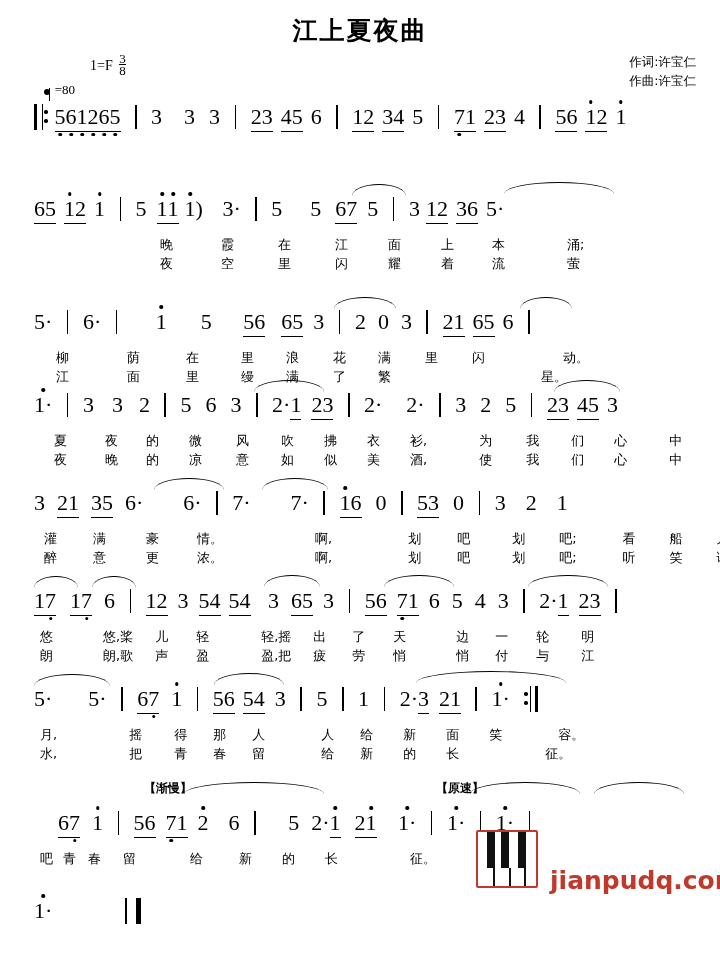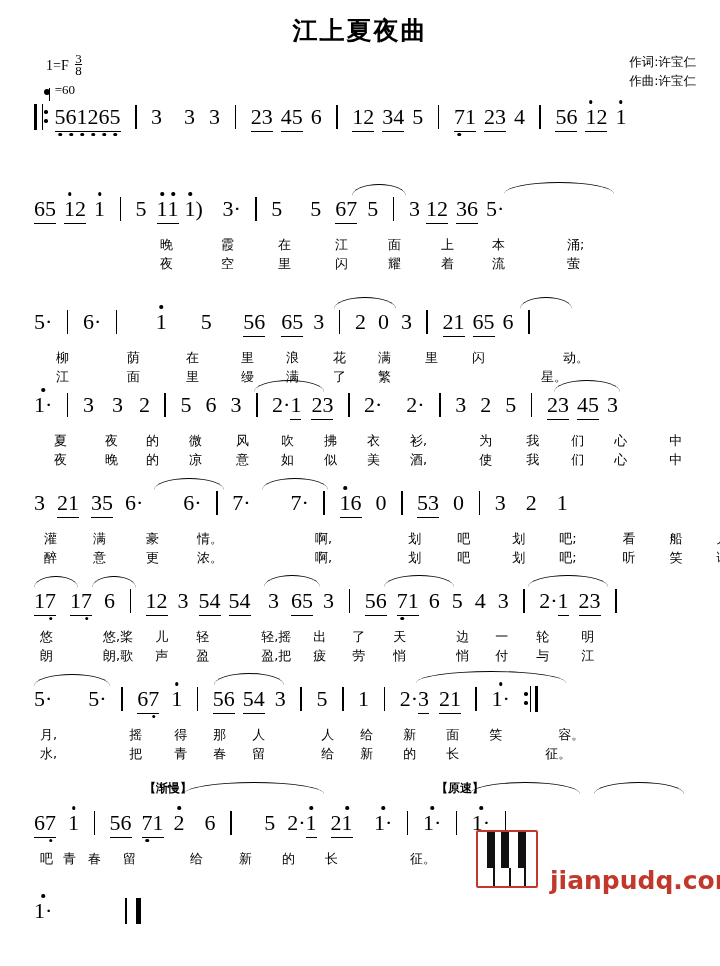--- a/index.html
+++ b/index.html
@@ -43,20 +43,21 @@
   }
   .keysig {
     position: absolute;
     left: 46px;
     top: 55px;
     font-size: 14px;
     font-family: "Liberation Serif", serif;
   }
   .keysig .kk {
     font-size: 14px;
+    margin-left: 44px;
   }
   .meter {
     display: inline-block;
     position: relative;
     top: -2px;
     margin-left: 3px;
     text-align: center;
     line-height: 11px;
     font-size: 13px;
     vertical-align: middle;
@@ -260,21 +261,21 @@
   <div class="keysig">
     <span class="kk">1=F</span>
     <span class="meter">
       <span class="num">3</span>
       <span class="den" style="border-top:1.4px solid #000;">8</span>
     </span>
   </div>
 
   <div class="tempo">
     <span class="notehead"></span><span class="stem"></span>
-    <span>=60</span>
+    <span>=80</span>
   </div>
 
   <div class="system" style="top:104px;">
     <div class="mrow">
       <span class="repeat-start"></span><span class="rdots"><span></span><span></span></span>
       <span class="note u1 octave-lo">5</span><span class="note u1 octave-lo">6</span><span class="note u1 octave-lo">1</span><span class="note u1 octave-lo">2</span><span class="note u1 octave-lo">6</span><span class="note u1 octave-lo">5</span>
       <span class="bar"></span>
       <span class="note">3</span><span style="display:inline-block;width:22px;"></span><span class="note">3</span><span style="display:inline-block;width:14px;"></span><span class="note">3</span>
       <span class="bar"></span>
       <span class="note u1">2</span><span class="note u1">3</span><span style="display:inline-block;width:8px;"></span><span class="note u1">4</span><span class="note u1">5</span><span style="display:inline-block;width:8px;"></span><span class="note">6</span>
@@ -429,21 +430,21 @@
       <span style="display:inline-block;width:6px;"></span>月,<span style="display:inline-block;width:72px;"></span>摇<span style="display:inline-block;width:32px;"></span>得<span style="display:inline-block;width:26px;"></span>那<span style="display:inline-block;width:26px;"></span>人<span style="display:inline-block;width:56px;"></span>人<span style="display:inline-block;width:26px;"></span>给<span style="display:inline-block;width:30px;"></span>新<span style="display:inline-block;width:30px;"></span>面<span style="display:inline-block;width:30px;"></span>笑<span style="display:inline-block;width:56px;"></span>容。
     </div>
     <div class="lyr">
       <span style="display:inline-block;width:6px;"></span>水,<span style="display:inline-block;width:72px;"></span>把<span style="display:inline-block;width:32px;"></span>青<span style="display:inline-block;width:26px;"></span>春<span style="display:inline-block;width:26px;"></span>留<span style="display:inline-block;width:56px;"></span>给<span style="display:inline-block;width:26px;"></span>新<span style="display:inline-block;width:30px;"></span>的<span style="display:inline-block;width:30px;"></span>长<span style="display:inline-block;width:86px;"></span>征。
     </div>
   </div>
 
   <div class="system" style="top:796px;">
     <div class="tag" style="left:110px;top:-16px;">【渐慢】</div>
     <div class="tag" style="left:402px;top:-16px;">【原速】</div>
-    <div class="mrow" style="margin-top:14px;">
+    <div class="mrow" style="margin-top:14px;margin-left:24px;">
       <span class="slur" style="left:150px;top:-14px;width:140px;"></span>
       <span class="slur" style="left:436px;top:-14px;width:110px;"></span>
       <span class="slur" style="left:560px;top:-14px;width:90px;"></span>
       <span class="note u1">6</span><span class="note u1 octave-lo">7</span><span style="display:inline-block;width:12px;"></span><span class="note octave-hi">1</span>
       <span class="bar"></span>
       <span class="note u1">5</span><span class="note u1">6</span><span style="display:inline-block;width:10px;"></span><span class="note u1 octave-lo">7</span><span class="note u1">1</span><span style="display:inline-block;width:10px;"></span><span class="note octave-hi">2</span><span style="display:inline-block;width:20px;"></span><span class="note">6</span>
       <span class="bar"></span>
       <span class="note" style="margin-left:18px;">5</span><span style="display:inline-block;width:12px;"></span><span class="note">2·</span><span class="note u1 octave-hi">1</span><span style="display:inline-block;width:14px;"></span><span class="note u1">2</span><span class="note u1 octave-hi">1</span>
       <span class="note octave-hi" style="margin-left:16px;">1·</span>
       <span class="bar"></span>

